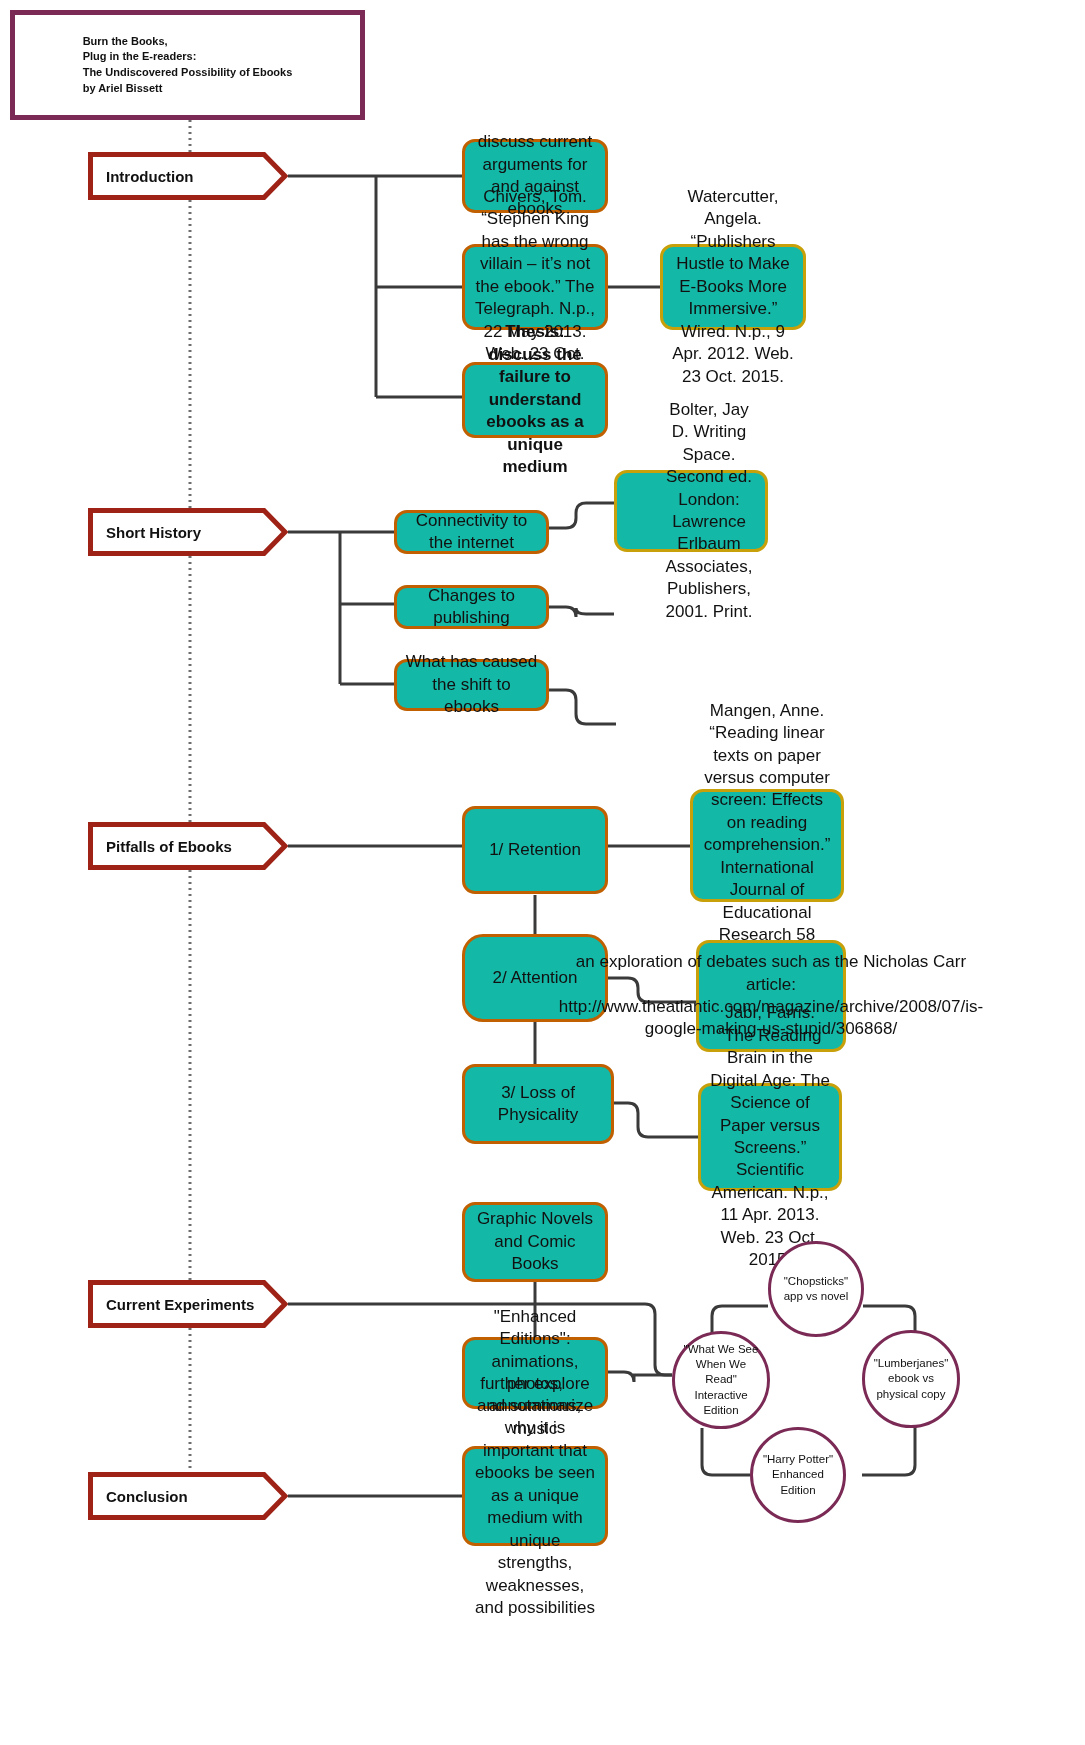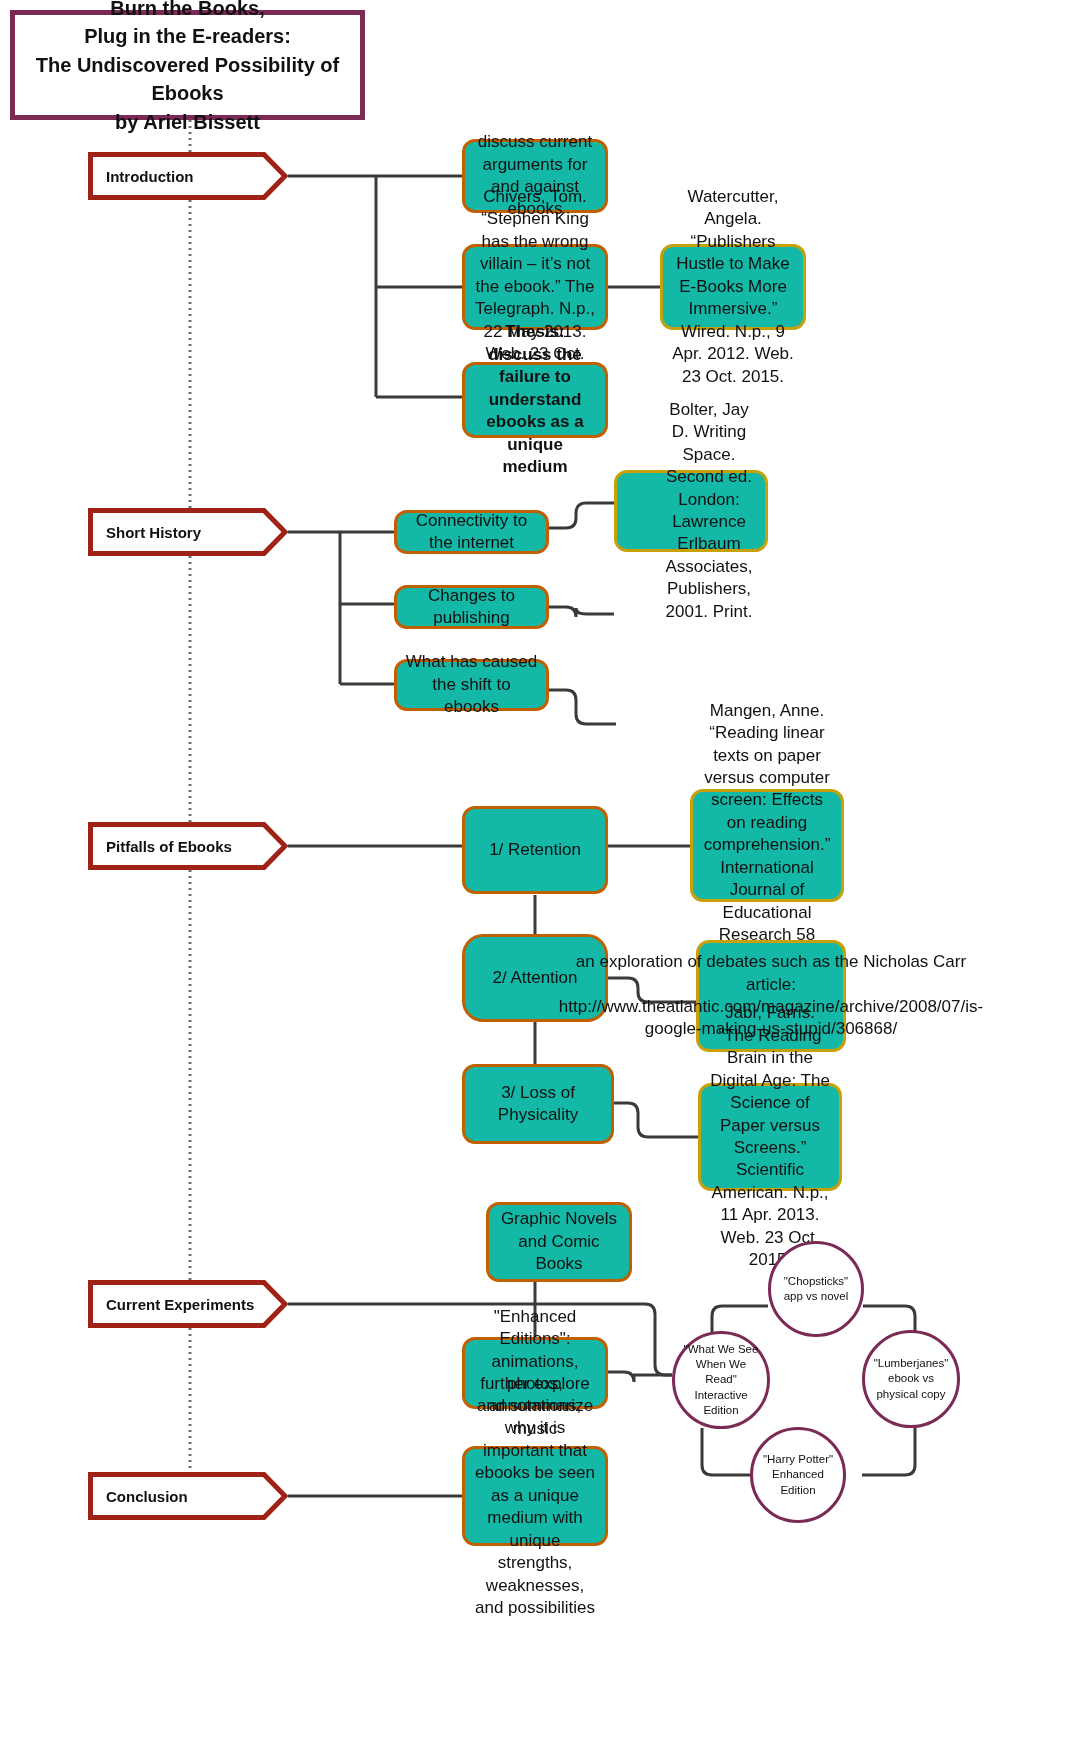--- a/index.html
+++ b/index.html
@@ -28,23 +28,23 @@
   }
   .node { position: absolute; z-index: 2; box-sizing: border-box; }
 
   
   .title-box {
     border: 5px solid #7A2A55;
     background: #ffffff;
     display: flex;
     align-items: center;
     justify-content: center;
-    text-align: center;
+    text-align: left;
     font-weight: bold;
-    font-size: 20px;
+    font-size: 11px;
     line-height: 1.42;
     padding: 4px 10px;
   }
 
   
   .chevron {
     background: #ffffff;
     display: flex;
     align-items: center;
   }
@@ -213,21 +213,21 @@
   <div class="node rbox gold" style="left:690px; top:789px; width:154px; height:113px;">Mangen, Anne. “Reading linear texts on paper versus computer screen: Effects on reading comprehension.” International Journal of Educational Research 58 (2012). Web. 23 Oct. 2015.</div>
 
   <div class="node rbox orange" style="left:462px; top:934px; width:146px; height:88px;border-radius:21px;">2/ Attention</div>
 
   <div class="node rbox gold" style="left:696px; top:940px; width:150px; height:112px;">an exploration of debates such as the Nicholas Carr article: http://www.theatlantic.com/magazine/archive/2008/07/is-google-making-us-stupid/306868/</div>
 
   <div class="node rbox orange" style="left:462px; top:1064px; width:152px; height:80px;">3/ Loss of Physicality</div>
 
   <div class="node rbox gold" style="left:698px; top:1083px; width:144px; height:108px;">Jabr, Farris. “The Reading Brain in the Digital Age: The Science of Paper versus Screens.” Scientific American. N.p., 11 Apr. 2013. Web. 23 Oct. 2015.</div>
 
-  <div class="node rbox orange" style="left:462px; top:1202px; width:146px; height:80px;margin-left:24px;">Graphic Novels and Comic Books</div>
+  <div class="node rbox orange" style="left:462px; top:1202px; width:146px; height:80px;">Graphic Novels and Comic Books</div>
 
   <div class="node rbox orange" style="left:462px; top:1337px; width:146px; height:72px;">"Enhanced Editions": animations, photos, annotations, music</div>
 
   <div class="node circle" style="left:768px; top:1241px; width:96px; height:96px;">"Chopsticks" app vs novel</div>
 
   <div class="node circle" style="left:672px; top:1331px; width:98px; height:98px;">"What We See When We Read" Interactive Edition</div>
 
   <div class="node circle" style="left:862px; top:1330px; width:98px; height:98px;">"Lumberjanes" ebook vs physical copy</div>
 
   <div class="node circle" style="left:750px; top:1427px; width:96px; height:96px;">"Harry Potter" Enhanced Edition</div>

